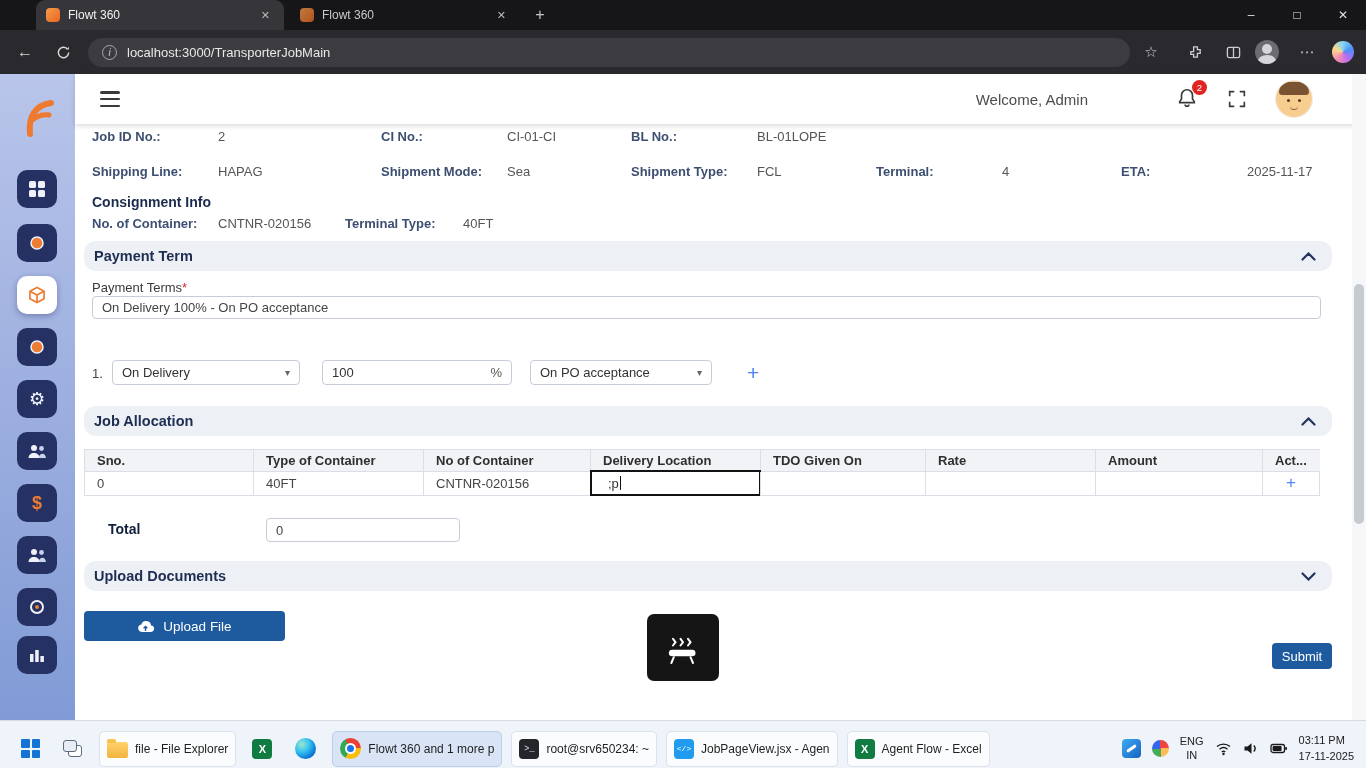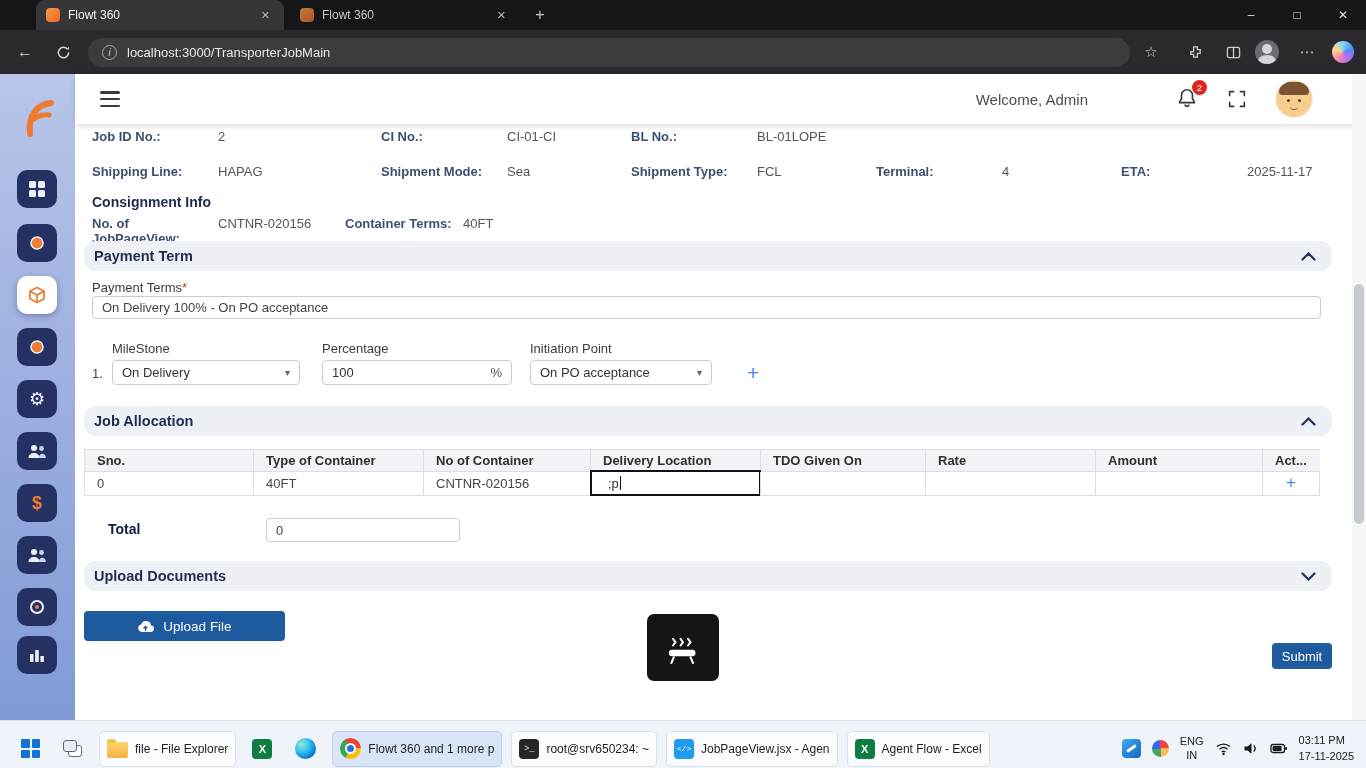--- a/index.html
+++ b/index.html
@@ -346,48 +346,43 @@
       <div class="fcell">
         <span class="flabel">ETA:</span>
         <span class="fvalue">2025-11-17</span>
       </div>
     </div>
 
     <div class="sect-title" style="top:70px;">Consignment Info</div>
 
     <div class="frow" style="top:92px;">
       <div class="fcell w1">
-        <span class="flabel">No. of JobPageView:</span>
+        <span class="flabel">No. of Container:</span>
         <span class="fvalue">CNTNR-020156</span>
       </div>
       <div class="fcell">
-        <span class="flabel" style="width:118px;">Container Terms:</span>
+        <span class="flabel" style="width:118px;">Terminal Type:</span>
         <span class="fvalue">40FT</span>
       </div>
     </div>
 
     <div class="secbar" style="top:117px;">
       <span class="sttl">Payment Term</span>
       <svg width="15" height="9" viewBox="0 0 15 9">
         <path d="M1.5 7.5 7.5 1.5l6 6" fill="none" stroke="#22335e" stroke-width="2.2" stroke-linecap="round"></path>
       </svg>
     </div>
 
     <div class="ptlabel">
       <span>Payment Terms</span><span class="req">*</span>
     </div>
     <div class="textfield pt-input">
       <span>On Delivery 100% - On PO acceptance</span>
     </div>
 
-    <div class="ms-labels">
-      <span style="left:37px;">MileStone</span>
-      <span style="left:247px;">Percentage</span>
-      <span style="left:455px;">Initiation Point</span>
-    </div>
 
     <div class="ms-row">
       <span class="rowidx">1.</span>
       <div class="select" style="left:37px; width:188px;">
         <span>On Delivery</span>
         <span class="chev">▾</span>
       </div>
       <div class="select pct" style="left:247px; width:190px;">
         <span>100</span>
         <span class="suffix">%</span>

